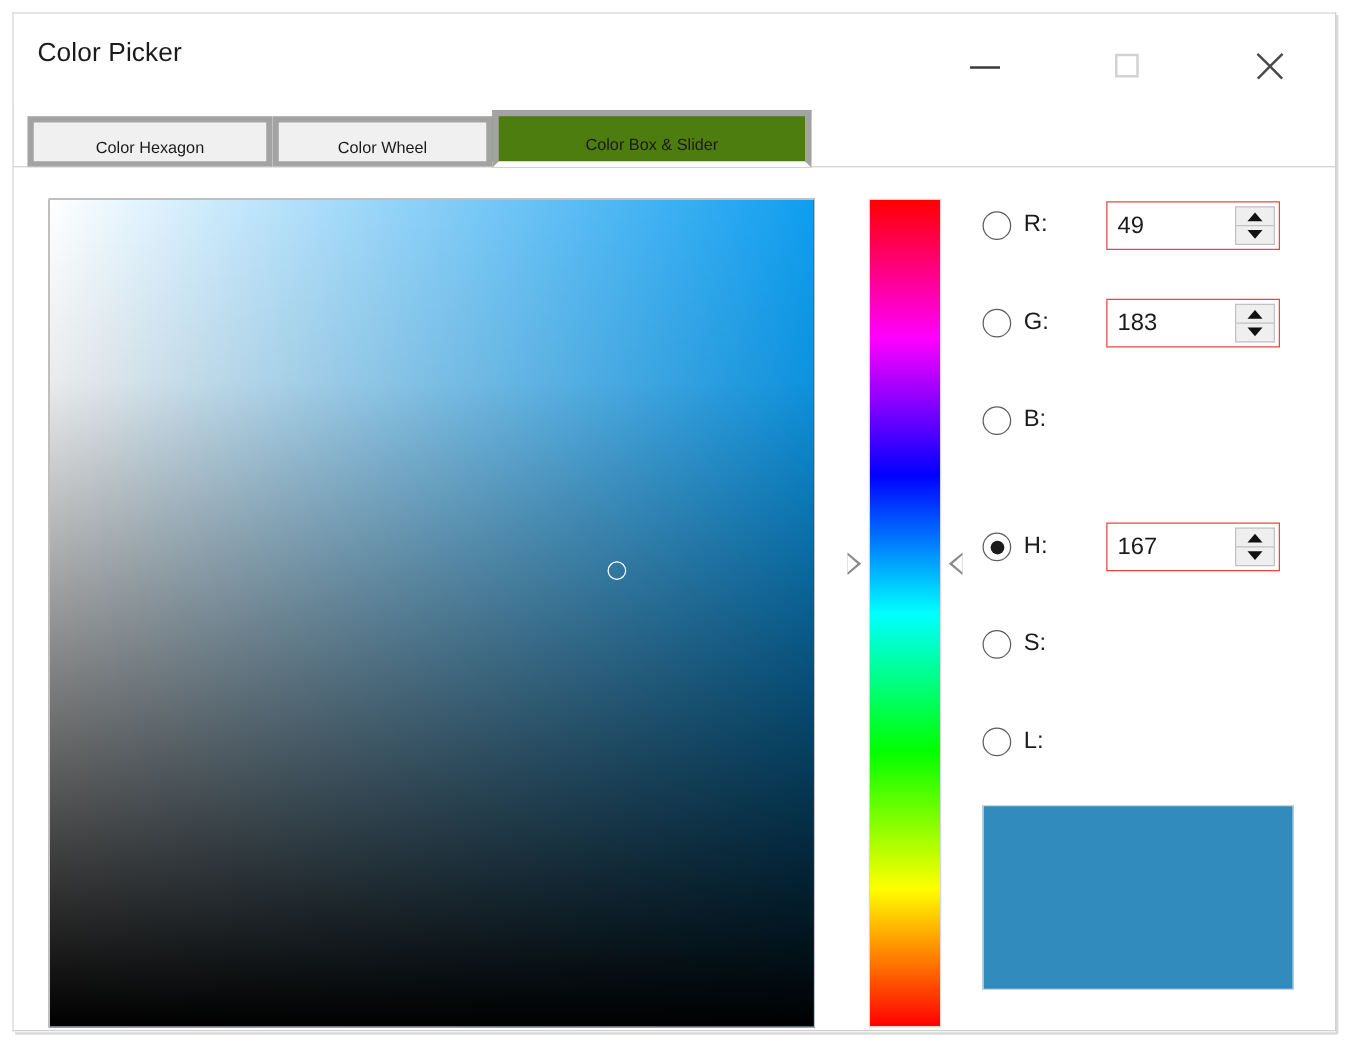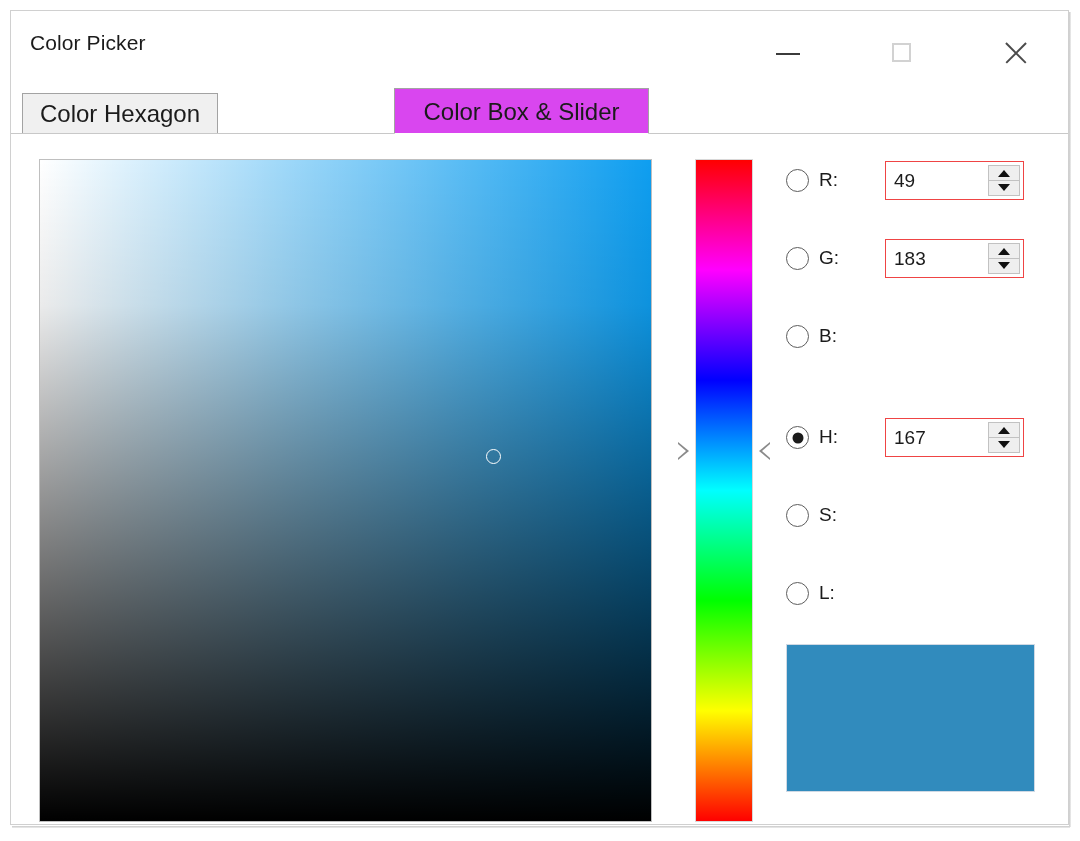--- a/index.html
+++ b/index.html
@@ -99,33 +99,33 @@
     position: absolute;
     left: 11px; top: 133px;
     width: 1057px; height: 1px;
     background: #c8c8c8;
   }
   .tab {
     position: absolute;
     top: 5px;
     height: 41px;
     background: #f0f0f0;
-    border: 1px solid #a3a3a3;
-    box-sizing: border-box;
-    font-size: 24px;
+    border: 5px solid #a3a3a3;
+    box-sizing: border-box;
+    font-size: 13px;
     color: #1b1b1b;
     line-height: 39px;
     text-align: center;
     white-space: nowrap;
     cursor: default;
   }
   .tab.active {
     top: 0px;
     height: 46px;
-    background: #d946ef;
+    background: #4d7c0f;
     border-bottom-color: #ffffff;
     line-height: 46px;
     z-index: 5;
   }
   #tab-0 { left: 11px;  width: 196px; }
   #tab-1 { left: 207px; width: 176px; }
   #tab-2 { left: 383px; width: 255px; }
 
   
   #content {
@@ -330,20 +330,21 @@
     <button class="caption-btn" id="btn-close">
       <span class="glyph-close">
           <i></i>
           <i></i>
         </span>
     </button>
   </div>
 
   <div id="tabstrip">
     <div class="tab" id="tab-0">Color Hexagon</div>
+    <div class="tab" id="tab-1">Color Wheel</div>
     <div class="tab active" id="tab-2">Color Box &amp; Slider</div>
   </div>
   <div id="tabstrip-underline"></div>
 
   <div id="content">
 
     <div id="colorbox-wrap">
       <div id="colorbox">
         <div class="cb-layer" id="cb-hue" style="background: rgb(14, 158, 240);"></div>
         <div class="cb-layer" id="cb-white"></div>

